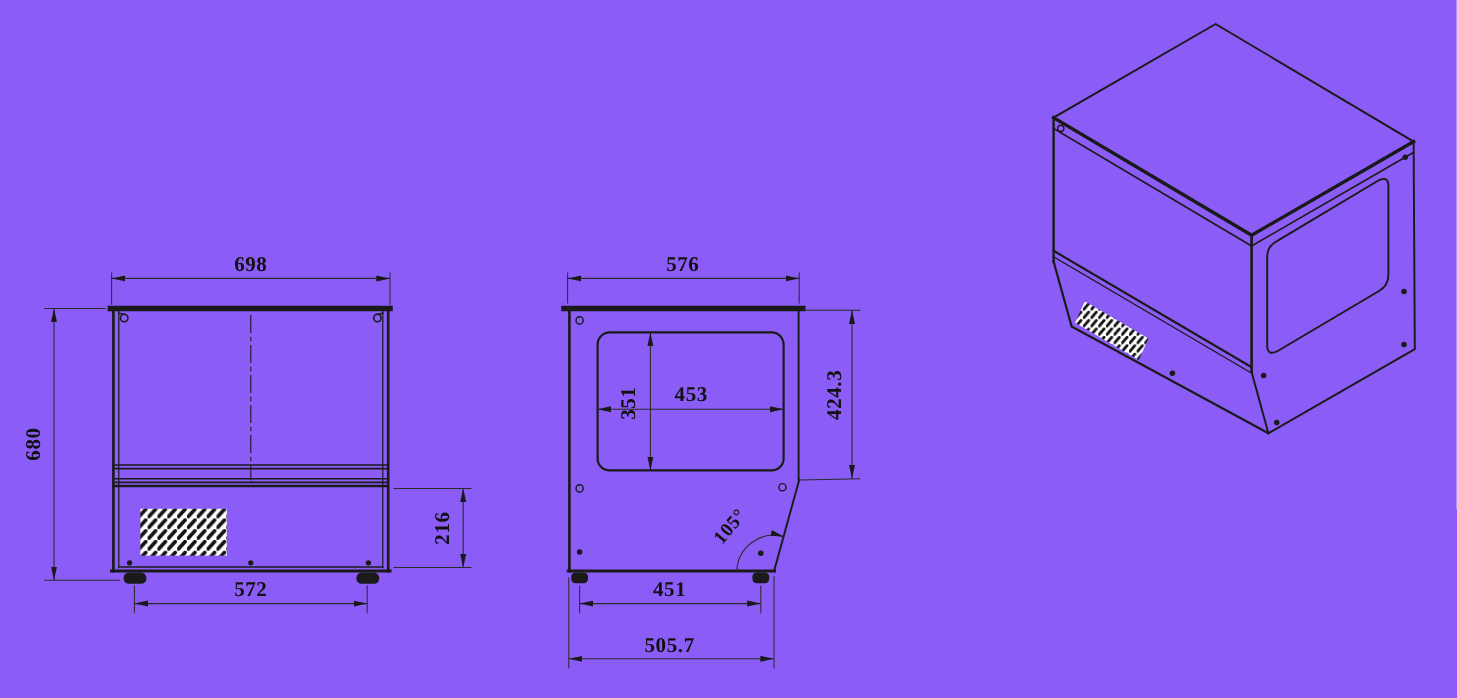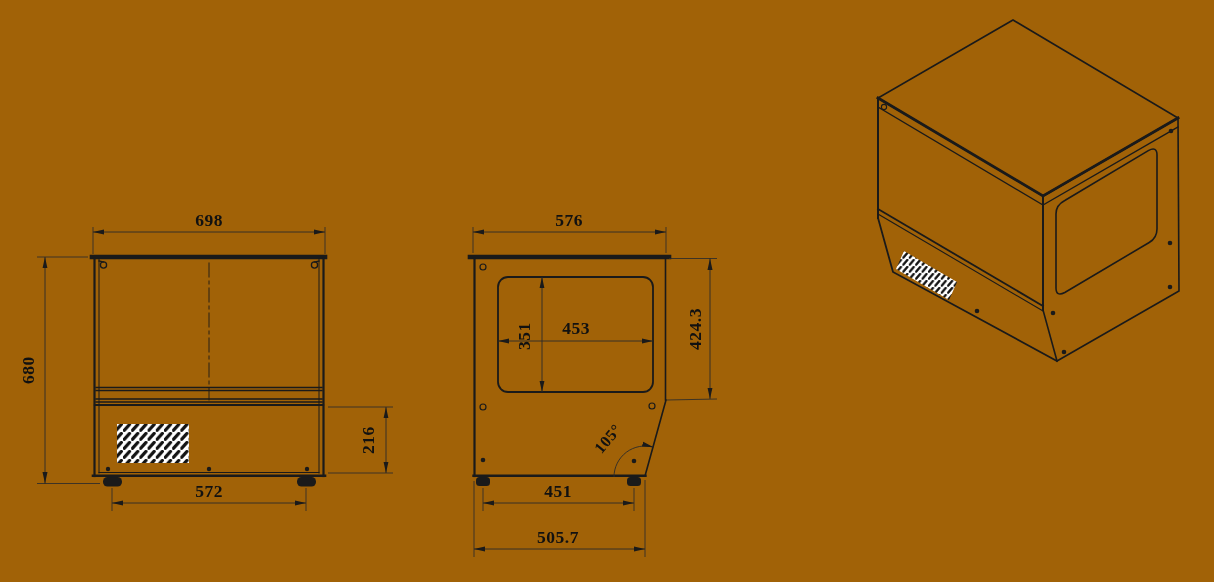--- a/index.html
+++ b/index.html
@@ -1,16 +1,16 @@
 <!DOCTYPE html>
 <html><head>
 <meta charset="utf-8">
 <style>
   html,body{margin:0;padding:0;background:#ffffff;}
-  .stage{position:relative;width:1214px;height:582px;background:#a16207;overflow:hidden;
+  .stage{position:relative;width:1214px;height:582px;background:#8b5cf6;overflow:hidden;
          font-family:"Liberation Serif",serif;}
   svg{display:block}
   .edge   {stroke:#1a1a1a;fill:none;stroke-linecap:square;}
   .fillb  {fill:#1a1a1a;stroke:none;}
   .dimln  {stroke:#2a2a2a;stroke-width:0.9;fill:none;}
   .ext    {stroke:#2a2a2a;stroke-width:0.85;fill:none;}
   text.dim{font-family:"Liberation Serif",serif;font-weight:700;font-size:17.5px;fill:#111;
            text-anchor:middle;letter-spacing:0.5px;}
   text.dim.small{font-size:16px;}
 </style>

